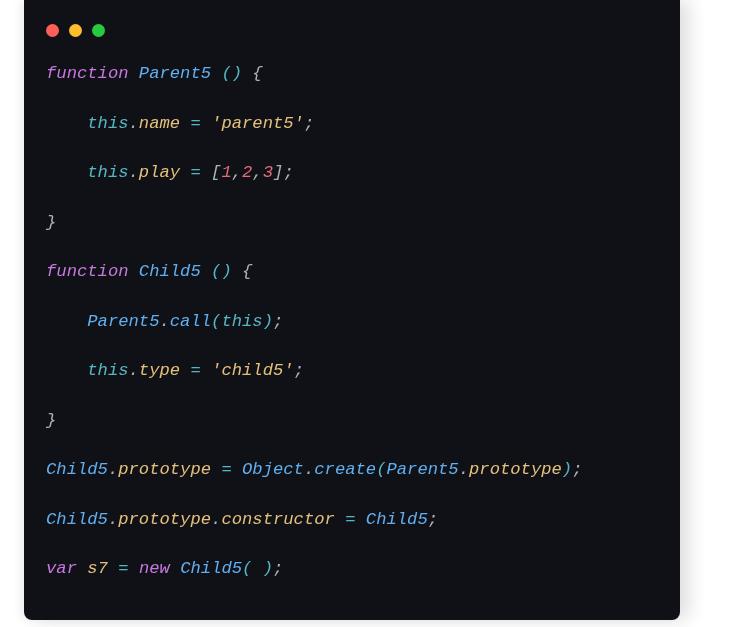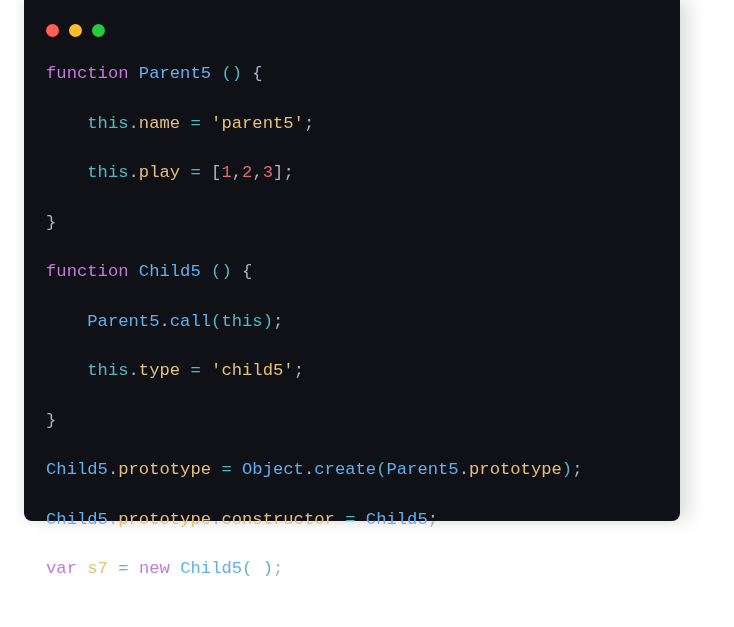--- a/index.html
+++ b/index.html
@@ -8,26 +8,27 @@
     background: #ffffff;
     width: 734px;
     height: 627px;
     overflow: hidden;
     font-family: "SFMono-Regular", Menlo, Consolas, "Liberation Mono", monospace;
   }
   .window {
     position: relative;
     margin: 0 0 0 24px;
     width: 656px;
-    height: 521px;
+    height: 620px;
     background: #0f1117;
     border-radius: 0 0 8px 8px;
     box-shadow: 10px 0 18px rgba(0,0,0,0.12), -4px 0 10px rgba(0,0,0,0.06);
     box-sizing: border-box;
     padding: 16px 0 0 0;
+    font-style: italic;
   }
   .titlebar {
     display: flex;
     gap: 10px;
     padding: 0 0 0 22px;
     height: 28px;
     align-items: center;
   }
   .dot {
     width: 13px;

